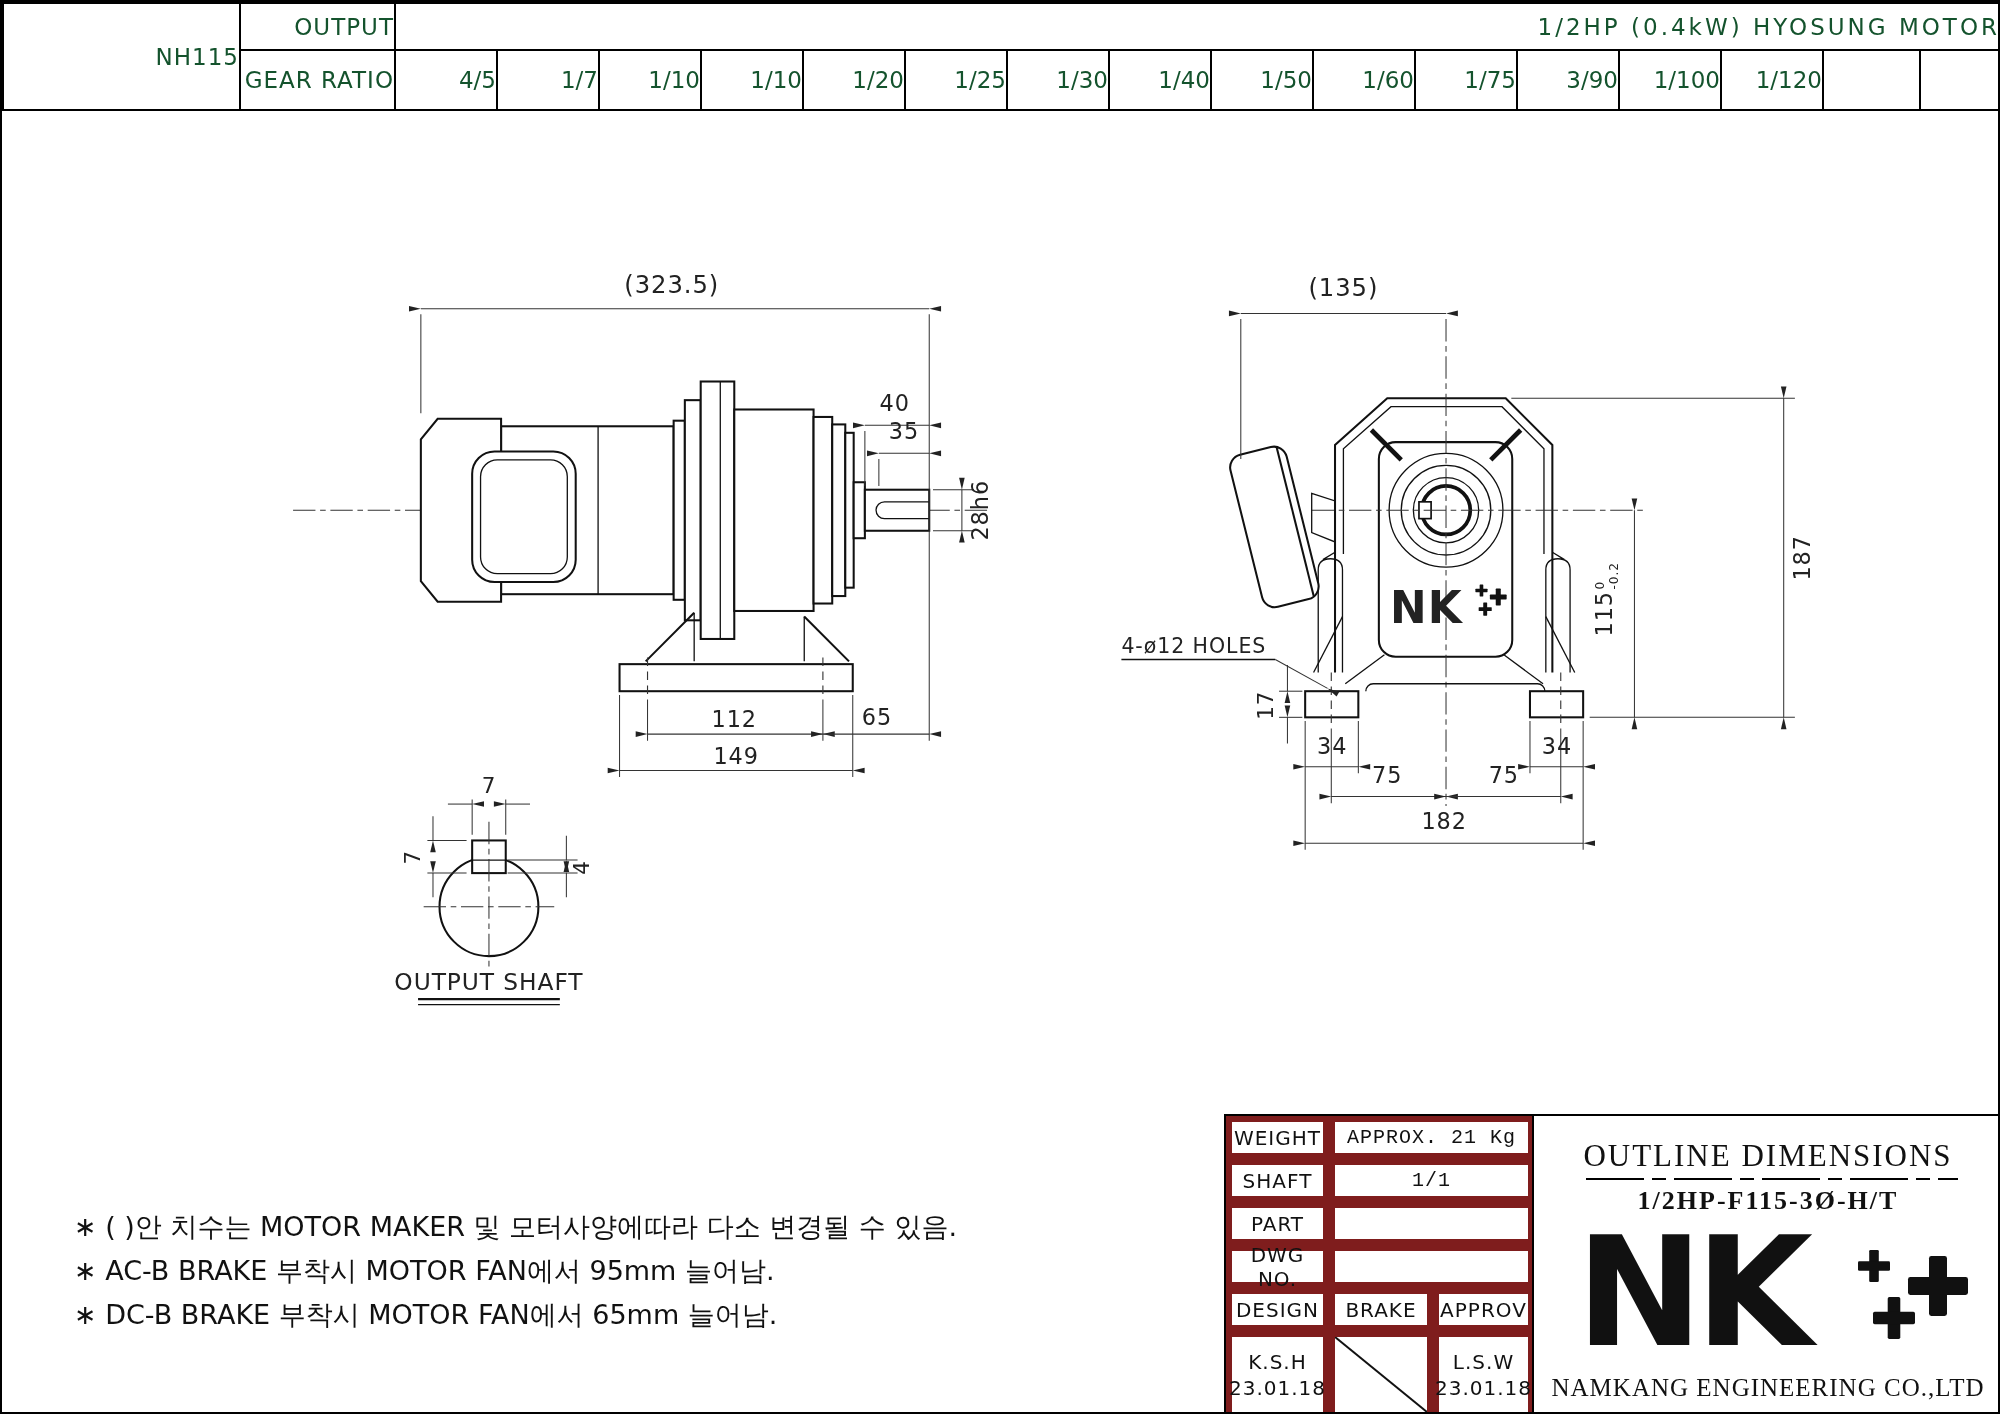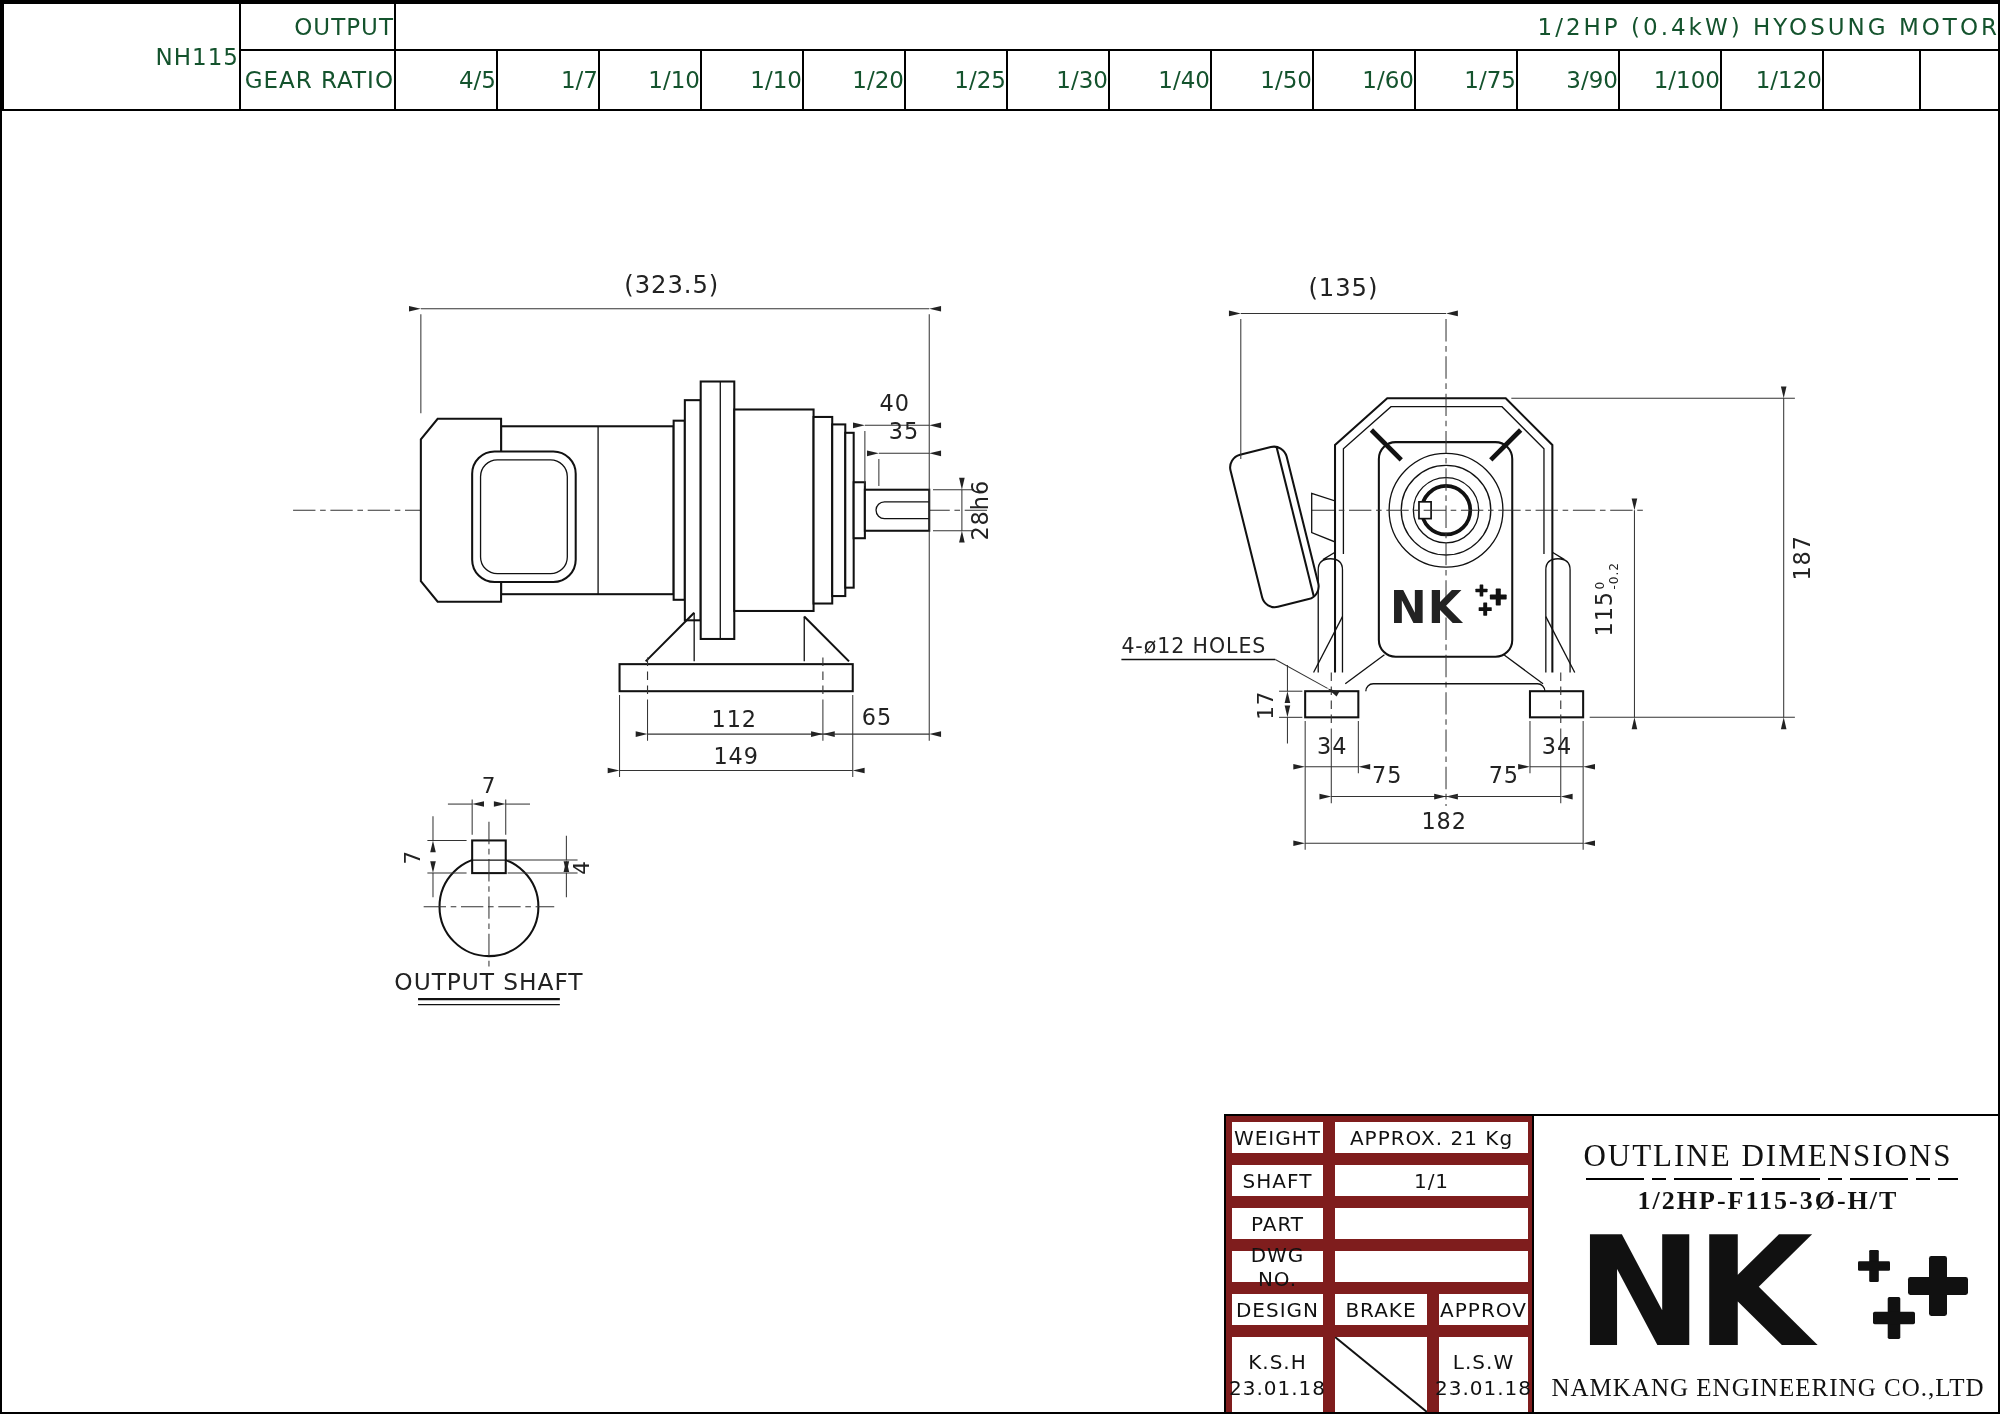--- a/index.html
+++ b/index.html
@@ -28,21 +28,21 @@
   .rib { stroke:#111; stroke-width:5; }
   
   .notes { position:absolute; left:72px; top:1203px; font-size:27px; color:#111;
     letter-spacing:0px; line-height:44px; white-space:nowrap; }
   
   .tblock { position:absolute; left:1222px; top:1112px; width:310px; height:302px;
     display:grid; grid-template-columns:103px 104px 101px; grid-template-rows:43px 43px 43px 43px 43px 87px;
     border:2px solid #000; background:#fff; }
   .tblock div { border:6px solid #7f1d1d; display:flex; align-items:center; justify-content:center;
     font-size:20px; color:#111; letter-spacing:1px; text-align:center; position:relative;}
-  .tblock .span2 { grid-column:2 / 4; }
+  .tblock .span2 { grid-column:2 / 4;font-family:Liberation Mono, monospace; }
   .sig { flex-direction:column; line-height:26px; font-size:20px; }
   .diag svg { position:absolute; left:0; top:0; width:100%; height:100%; }
   
   .cblock { position:absolute; left:1530px; top:1112px; width:470px; height:302px;
     border-top:2px solid #000; border-left:2px solid #000; background:#fff;
     font-family:"Liberation Serif","DejaVu Serif", serif; color:#111; }
   .cb-title { position:absolute; top:22px; width:100%; text-align:center;
     font-size:31px; letter-spacing:2px; }
   .cb-rule { position:absolute; top:62px; left:52px; width:372px; height:2px;
     background:repeating-linear-gradient(90deg,#000 0 58px,transparent 58px 66px,#000 66px 80px,transparent 80px 88px); }
@@ -300,20 +300,25 @@
       <line class="dim" x1="533" y1="887" x2="533" y2="913" marker-end="url(#arw)"></line>
       <line class="dim" x1="533" y1="953" x2="533" y2="927" marker-end="url(#arw)"></line>
       <text transform="translate(557,921) rotate(-90)" font-size="23" text-anchor="middle">4</text>
 
       <text x="450" y="1052" font-size="25" letter-spacing="2" text-anchor="middle">OUTPUT SHAFT</text>
       <line x1="374" y1="1062" x2="526" y2="1062" stroke="#111" stroke-width="2.4"></line>
       <line x1="374" y1="1068" x2="526" y2="1068" stroke="#111" stroke-width="1.4"></line>
     </g>
   </svg>
 
+  <div class="notes">
+    <div>∗ ( )안 치수는 MOTOR MAKER 및 모터사양에따라 다소 변경될 수 있음.</div>
+    <div>∗ AC-B BRAKE 부착시 MOTOR FAN에서 95mm 늘어남.</div>
+    <div>∗ DC-B BRAKE 부착시 MOTOR FAN에서 65mm 늘어남.</div>
+  </div>
 
   <div class="tblock">
     <div>WEIGHT</div>
     <div class="span2">APPROX. 21 Kg</div>
     <div>SHAFT</div>
     <div class="span2">1/1</div>
     <div>PART</div>
     <div class="span2"></div>
     <div>DWG NO.</div>
     <div class="span2"></div>

